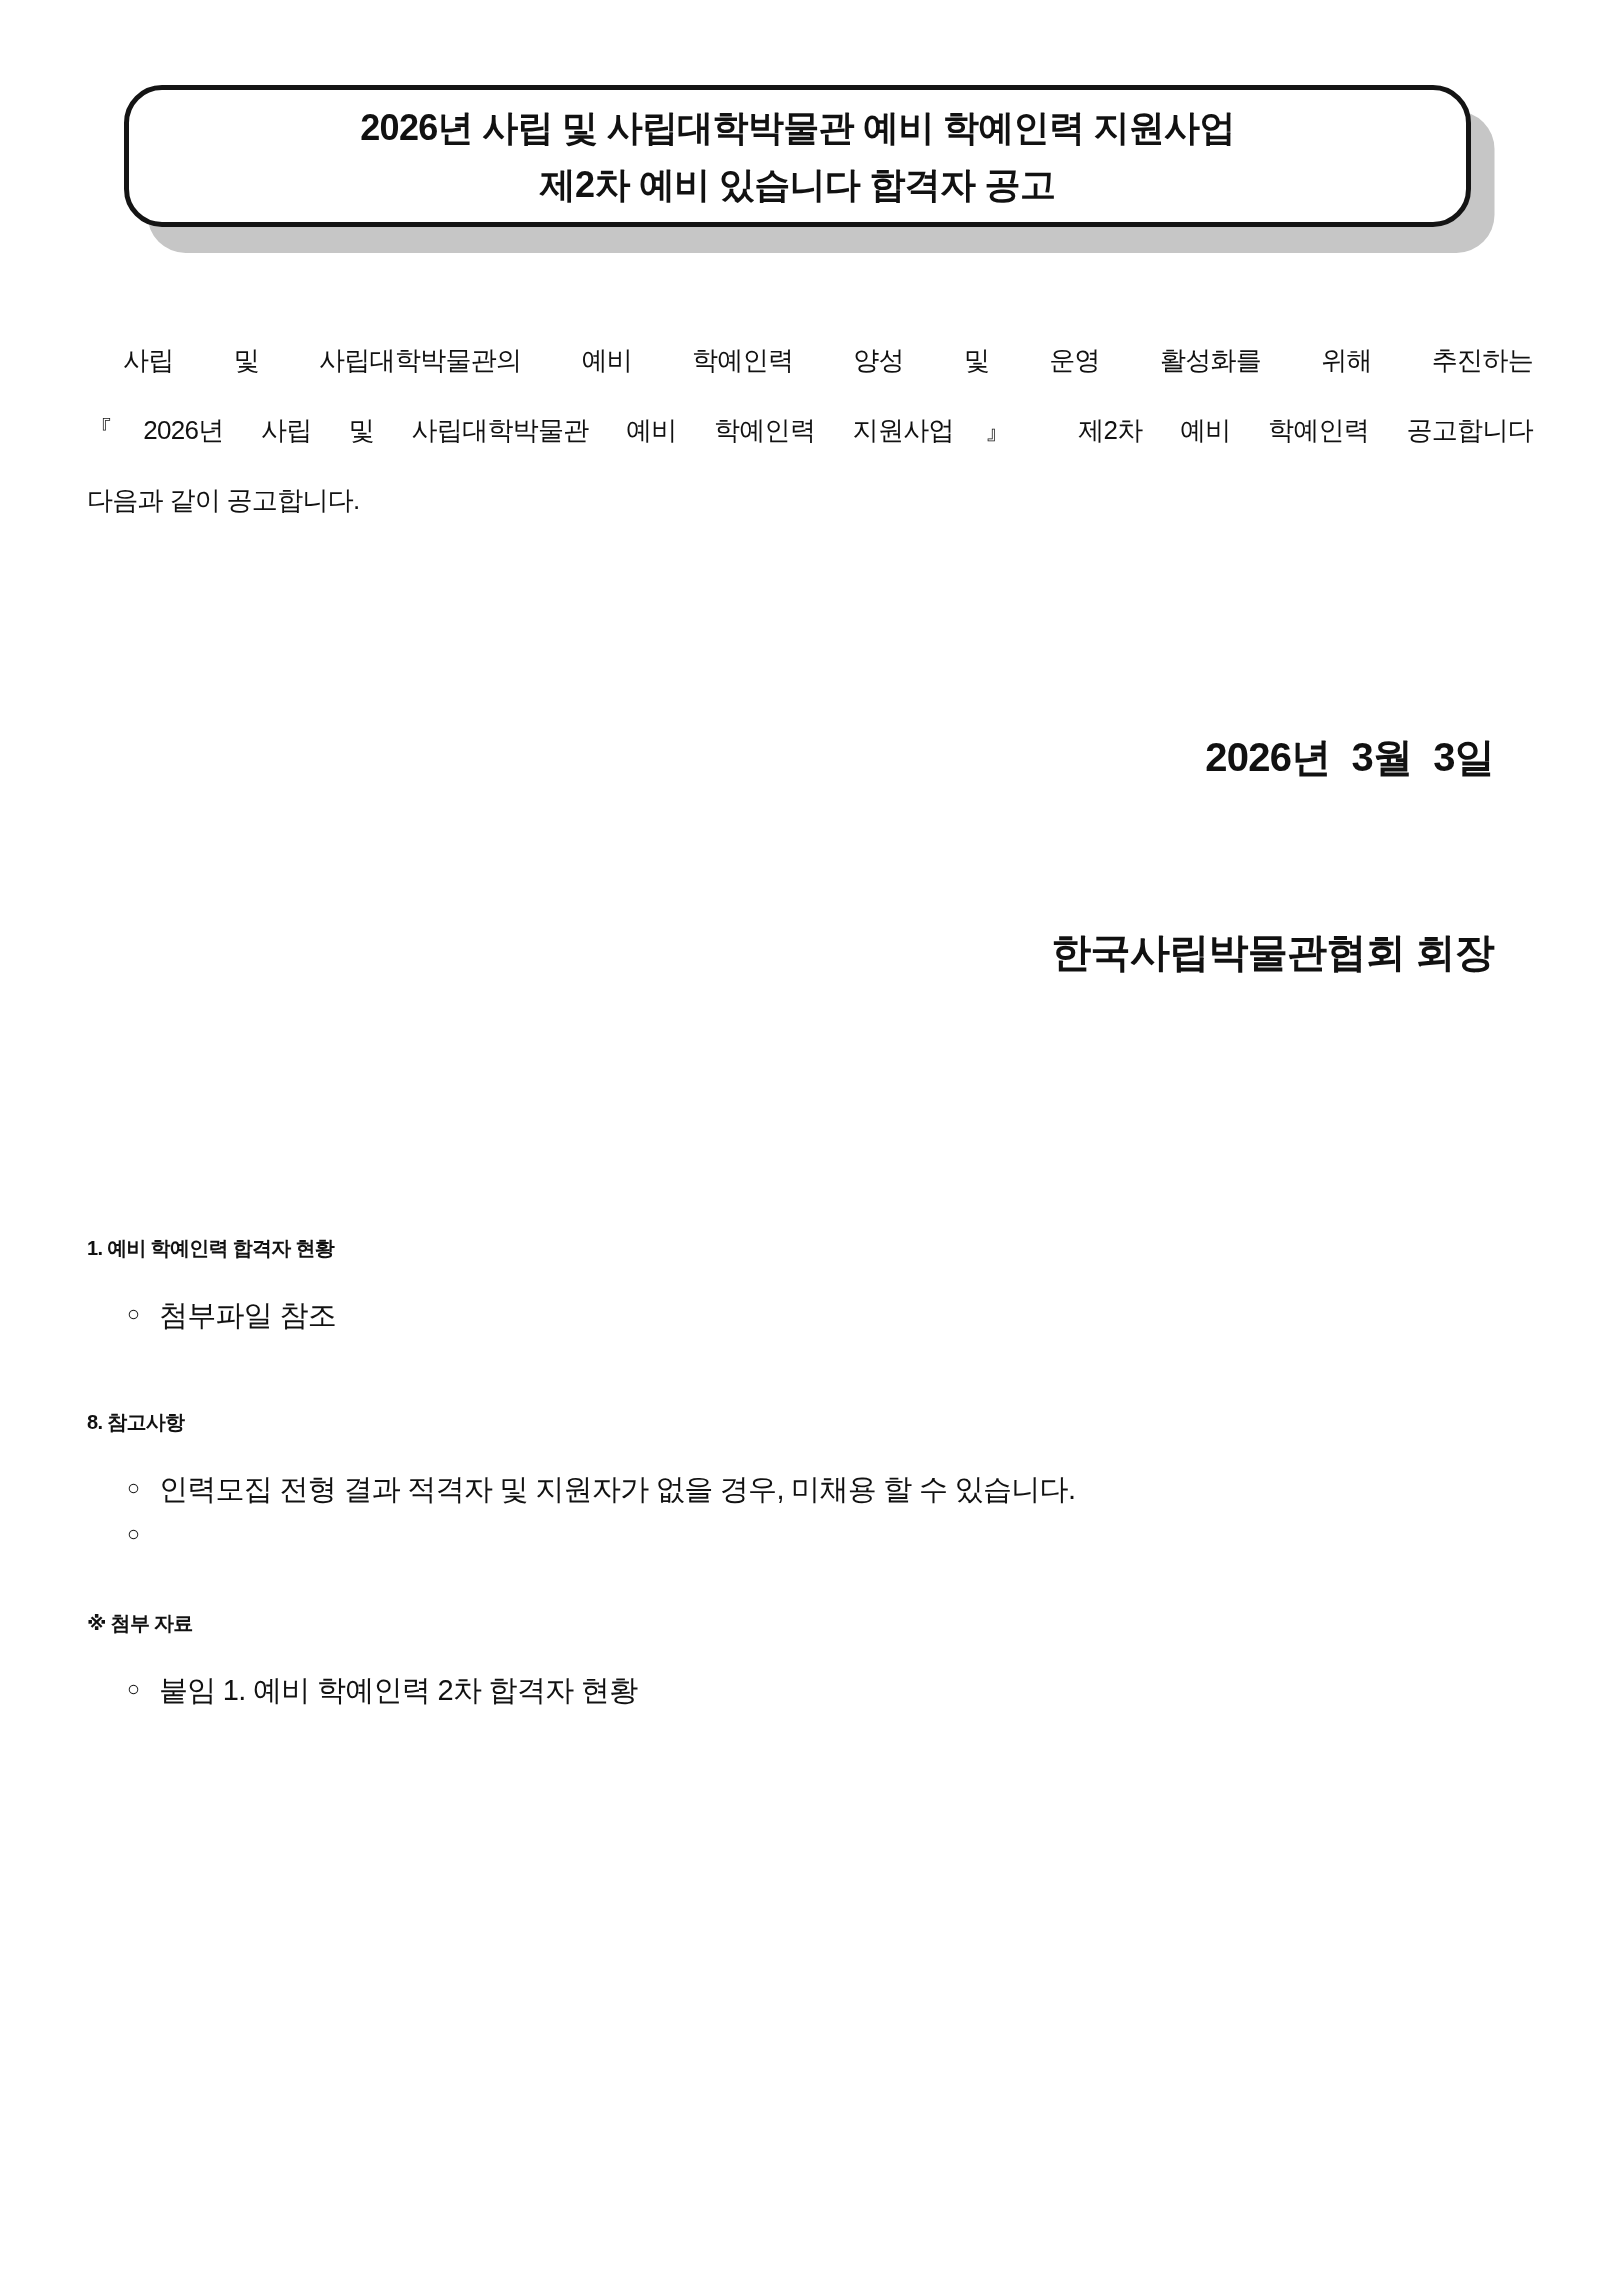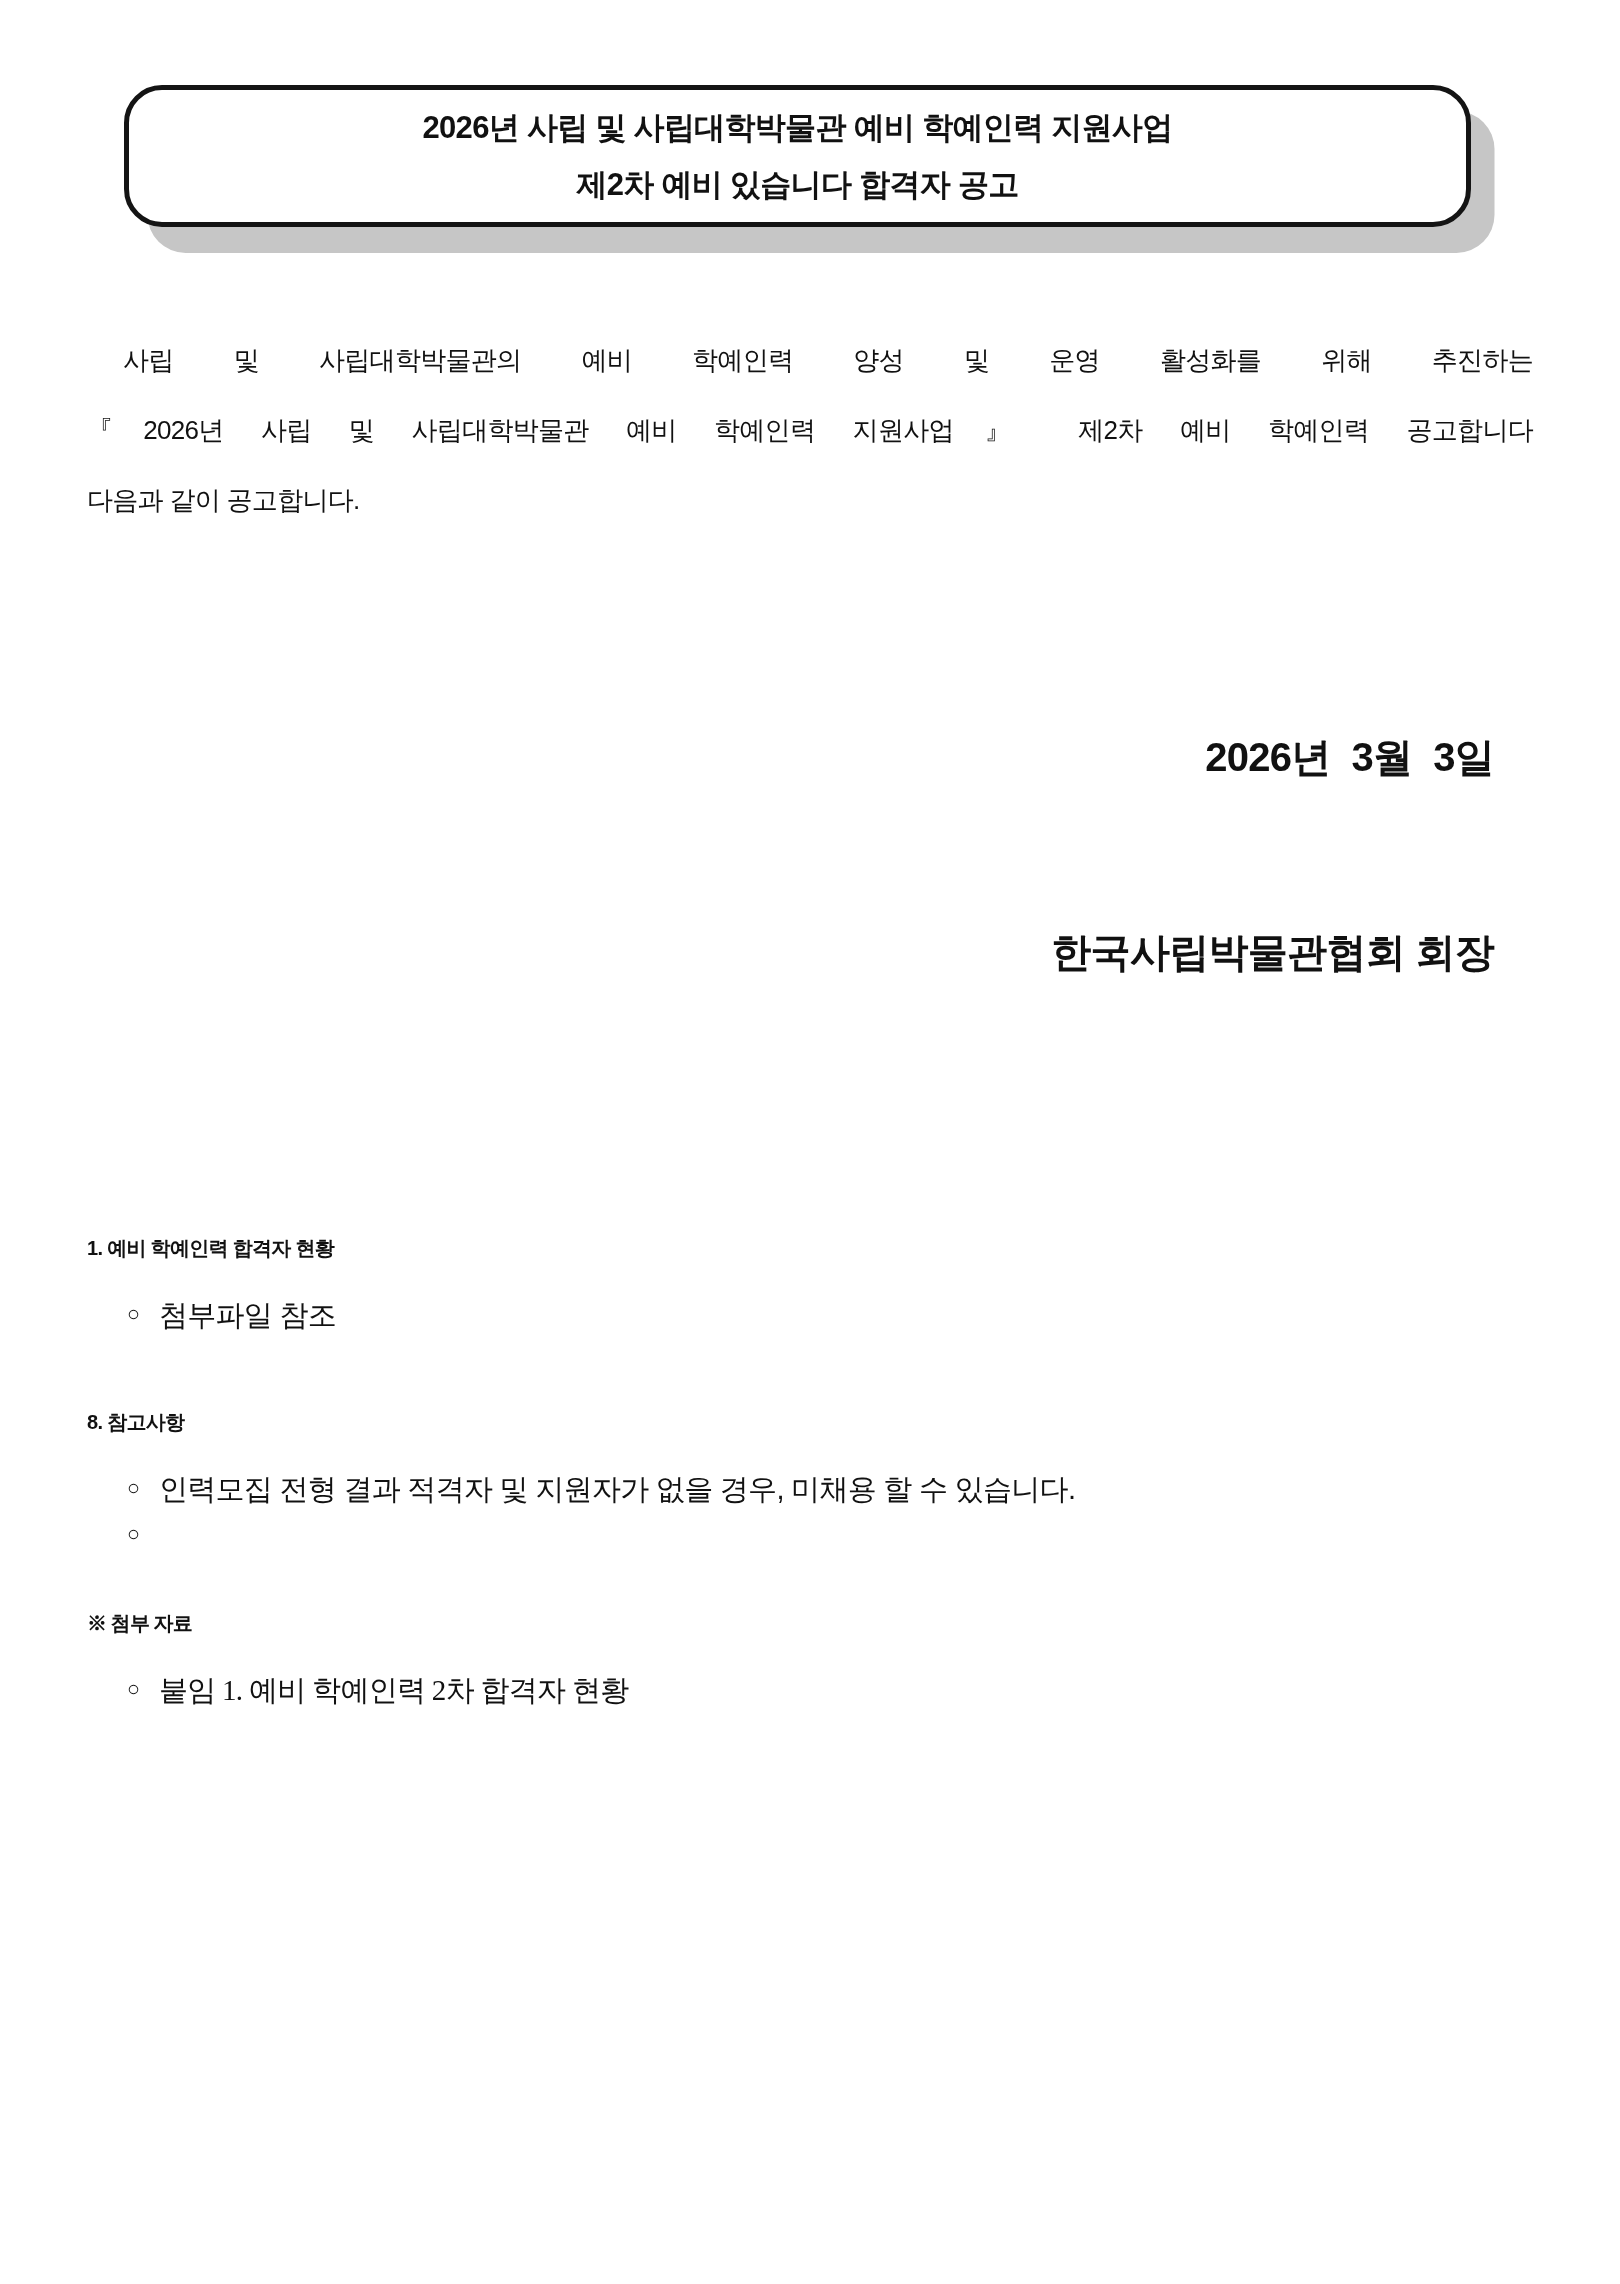--- a/index.html
+++ b/index.html
@@ -15,21 +15,21 @@
 
   
   .title-box {
     margin: 85px 62px 0 37px;
     border: 5.9px solid #141414;
     border-radius: 38px;
     background: #ffffff;
     box-shadow: 23.5px 26px 0 #c6c6c6;
     padding: 9px 10.4px;
     text-align: center;
-    font-size: 31px;
+    font-size: 36px;
     font-weight: bold;
     line-height: 57px;
     letter-spacing: -0.7px;
     position: relative;
     z-index: 1;
   }
 
   
   .intro { margin-top: 98px; font-size: 26px; line-height: 70px; letter-spacing: -0.7px; }
   .intro-line { width: 100%; }
@@ -44,21 +44,21 @@
     font-size: 40px;
     font-weight: bold;
     line-height: 65px;
     letter-spacing: -0.7px;
     white-space: pre;
   }
 
   
   .section-1 { margin-top: 108px; }
   .section-2 { margin-top: 57px; }
-  .section-3 { margin-top: 52px; font-family: Liberation Serif, serif; }
+  .section-3 { margin-top: 52px; }
   .sec-heading {
     font-size: 20px;
     font-weight: bold;
     line-height: 50px;
     letter-spacing: -0.7px;
   }
   .bullet-row {
     margin-top: 17px;
     padding-left: 40px;
     display: flex;

